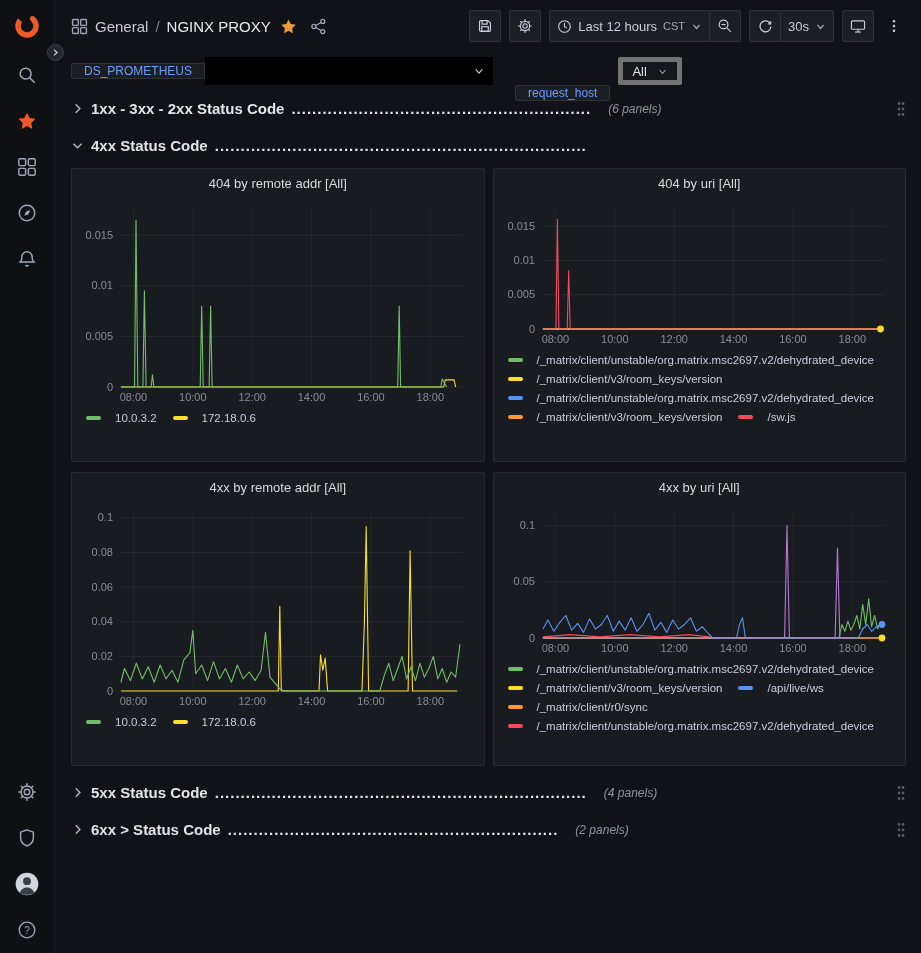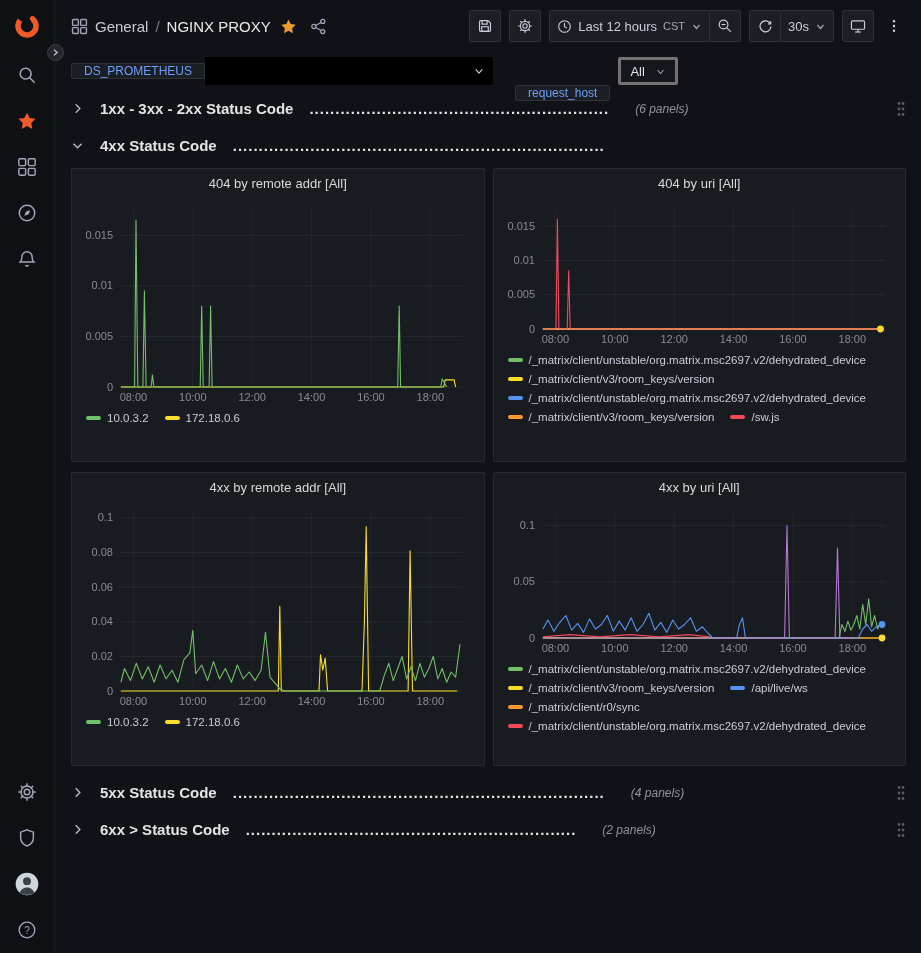--- a/index.html
+++ b/index.html
@@ -63,28 +63,28 @@
   }
   .var-select-redacted {
     width:288px; height:28px; background:#000; border-radius:0 2px 2px 0;
     display:flex; align-items:center; justify-content:flex-end; padding:0 8px;
     color:#9fa7b8; cursor:pointer;
   }
   .var-gap { width:22px; flex:none; }
   .var-label.standalone { border-radius:2px;margin-top:44px; }
   .var-select {
     height:28px; margin-left:8px; display:flex; align-items:center; gap:10px; padding:0 9px;
-    background:#15171c; border:3px solid #737373; border-radius:2px;
+    background:#15171c; border:5px solid #737373; border-radius:2px;
     color:#e3e4e6; font-size:13px; cursor:pointer;
   }
   .caret { display:flex; color:#9fa7b8; }
 
   
   .row-head {
-    height:27px; margin:5px 0; display:flex; align-items:center; gap:16px;
+    height:27px; margin:5px 0; display:flex; align-items:center; gap:7px;
     cursor:pointer; overflow:hidden;
   }
   .row-chevron { color:#b3b8bf; display:flex; flex:none; }
   .row-title { font-size:15px; font-weight:700; color:#e3e4e6; white-space:nowrap; flex:none; }
   .row-dots { font-size:15px; font-weight:700; color:#e3e4e6; white-space:nowrap; overflow:hidden; letter-spacing:1px; flex:none; max-width:440px; }
   .row-count { font-size:12px; font-style:italic; color:#8e949e; margin-left:10px; white-space:nowrap; flex:none; }
   .row-fill { flex:1; }
   .row-grip { color:#565c64; display:flex; flex:none; cursor:grab; }
 
   
@@ -96,21 +96,21 @@
   .panel-title {
     height:28px; flex:none; display:flex; align-items:center; justify-content:center;
     font-size:13px; font-weight:500; color:#d8d9da; cursor:pointer;
   }
   .panel-body { flex:1; min-height:0; padding:0 8px 4px; display:flex; flex-direction:column; overflow:hidden; }
   svg.chart { flex:none; display:block; }
   .legend {
     flex:1; min-height:0; overflow:hidden; margin-top:7px; padding-left:6px;
     display:flex; flex-wrap:wrap; align-content:flex-start; column-gap:16px; row-gap:7px;
   }
-  .legend-item { display:flex; align-items:center; gap:6px; font-size:11.5px; color:#ccccdc; white-space:nowrap; max-width:100%; overflow:hidden; cursor:pointer; }
+  .legend-item { display:flex; align-items:center; gap:14px; font-size:11.5px; color:#ccccdc; white-space:nowrap; max-width:100%; overflow:hidden; cursor:pointer; }
   .legend-swatch { width:15px; height:4px; border-radius:2px; flex:none; }
 
   .tick-label { font-size:11px; fill:rgba(204,204,220,0.62); font-family:"Liberation Sans",sans-serif; }
 </style>
 </head>
 <body>
 
 <div class="app">
 
   <nav class="sidebar">

